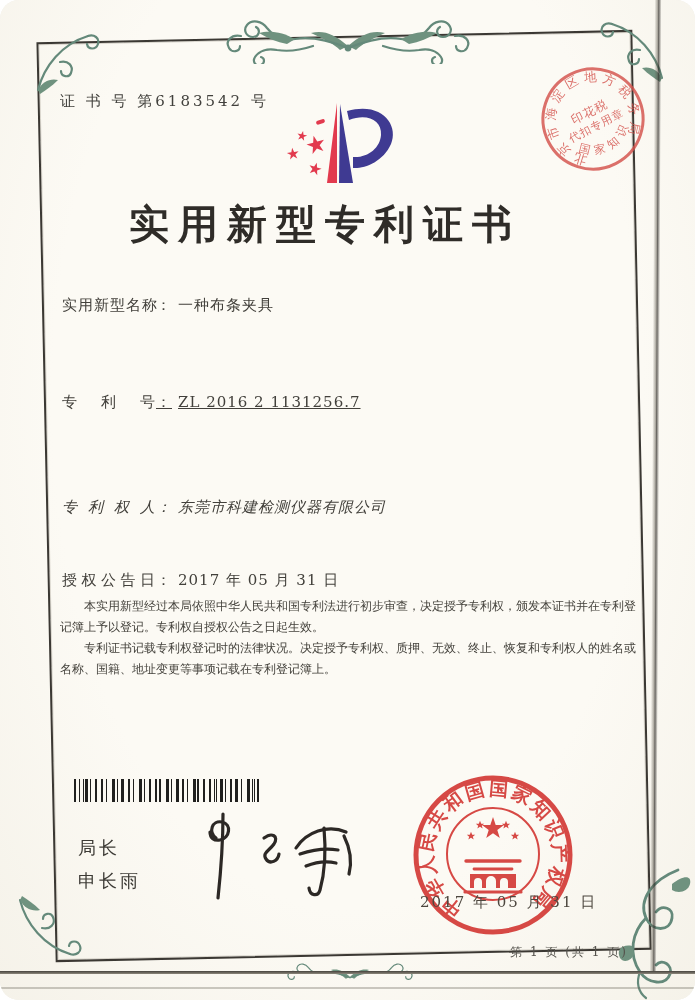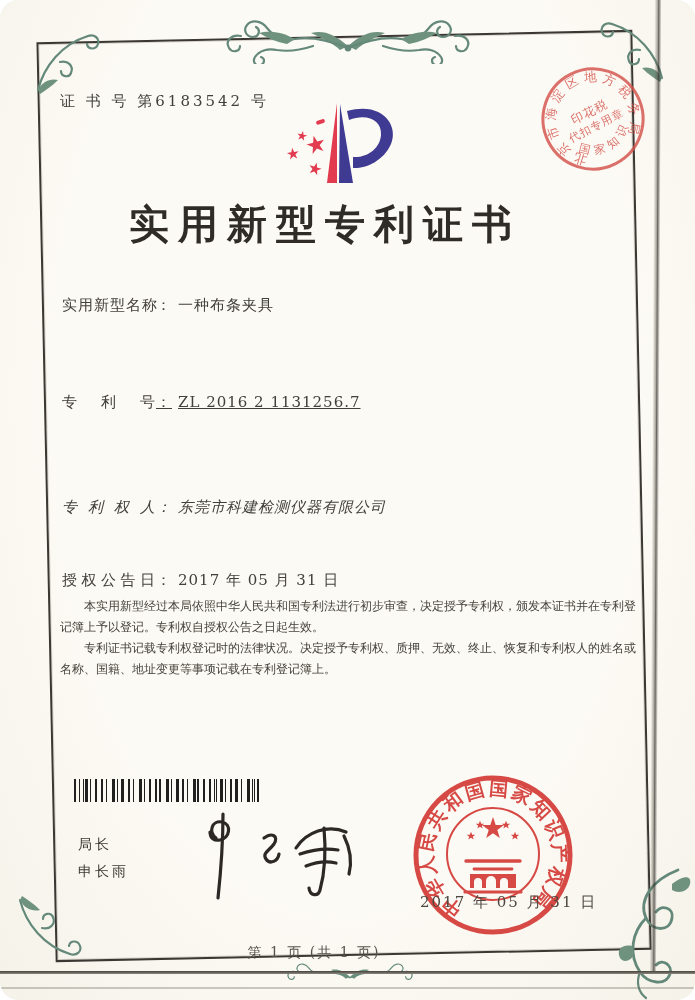--- a/index.html
+++ b/index.html
@@ -21,36 +21,36 @@
   .frow{position:absolute;left:62px;font-size:15px;letter-spacing:1px;color:#42403b;white-space:nowrap;}
   .frow .lab{display:inline-block;width:94px;text-align:justify;text-align-last:justify;}
   .frow .val{margin-left:6px;}
   .bodytext{position:absolute;left:60px;top:596px;width:576px;font-size:12px;
             line-height:21px;text-align:justify;color:#44423c;}
   .bodytext p{margin:0;text-indent:2em;}
   .barcode{position:absolute;left:74px;top:779px;width:188px;height:23px;
     background:
       repeating-linear-gradient(90deg,#20201e 0 2px,transparent 2px 5px,#20201e 5px 6px,transparent 6px 11px,#20201e 11px 14px,transparent 14px 16px,#20201e 16px 17px,transparent 17px 21px,#20201e 21px 23px,transparent 23px 27px),
       repeating-linear-gradient(90deg,transparent 0 9px,#20201e 9px 10px,transparent 10px 19px);}
-  .sig-labels{position:absolute;left:78px;top:836px;font-size:14px;letter-spacing:3px;color:#3c3a35;}
+  .sig-labels{position:absolute;left:78px;top:836px;font-size:18px;letter-spacing:3px;color:#3c3a35;}
   .sig-labels div{margin-bottom:9px;}
   .signature{position:absolute;left:178px;top:808px;}
   .signature path{stroke:#2c2825;fill:none;stroke-width:3.2;stroke-linecap:round;stroke-linejoin:round;}
   .seal{position:absolute;left:408px;top:770px;opacity:.93;}
   .seal .red{fill:#d43c38;stroke:none;}
   .seal .ring{fill:none;stroke:#d43c38;stroke-width:5;}
   .seal .thin{fill:none;stroke:#d43c38;stroke-width:2;}
   .seal text{fill:#d43c38;font-weight:bold;font-family:"DejaVu Serif",serif;}
   .seal-date{position:absolute;left:420px;top:893px;width:180px;font-size:15px;
              letter-spacing:2px;color:#4d473f;white-space:nowrap;}
   .taxstamp{position:absolute;left:538px;top:64px;transform:rotate(-27deg);opacity:.82;}
   .taxstamp circle{fill:none;stroke:#d4524c;stroke-width:3;}
   .taxstamp text{fill:#d4524c;font-family:"DejaVu Serif",serif;}
-  .footer{position:absolute;left:0;top:944px;width:628px;text-align:center;
-          font-size:14px;letter-spacing:2px;color:#54524c;}
+  .footer{position:absolute;left:0;top:944px;width:628px;text-align:right;
+          font-size:12px;letter-spacing:2px;color:#54524c;}
   .edge-right{position:absolute;left:652px;top:0;width:7px;height:972px;
       background:linear-gradient(90deg,rgba(0,0,0,0),rgba(92,87,76,.5) 45%,rgba(45,42,38,.7) 60%,rgba(0,0,0,0));
       transform:rotate(.3deg);}
   .edge-bottom{position:absolute;left:0;top:971px;width:695px;height:3px;
       background:linear-gradient(180deg,#45423c,#8d887c);}
   .edge-bottom2{position:absolute;left:0;top:987px;width:695px;height:2px;background:rgba(110,105,95,.35);}
 </style>
 </head>
 <body>
 

